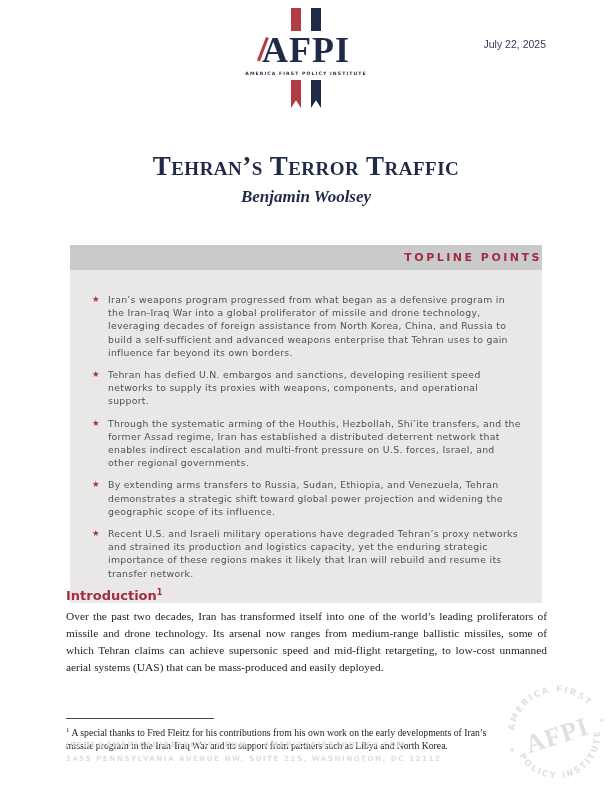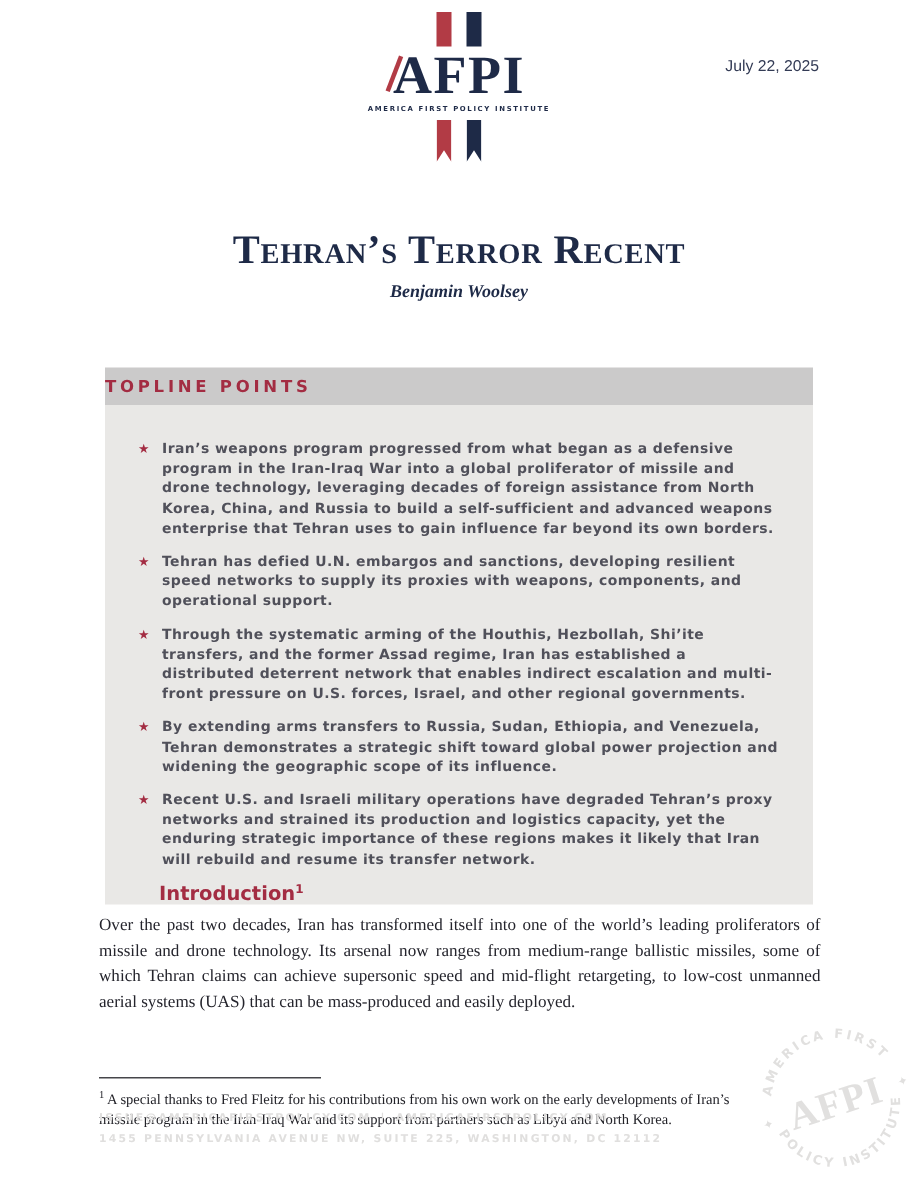--- a/index.html
+++ b/index.html
@@ -38,39 +38,39 @@
   .masthead { position: absolute; top: 147px; left: 0; right: 0; text-align: center; }
   .kicker { color: #1e2a47; font-size: 10px; }
   .kicker-label { font-family: "DejaVu Sans", sans-serif; font-weight: bold;
     font-size: 9.5px; letter-spacing: 1.6px; }
   .kicker-sep { margin: 0 5px; font-family: "Liberation Serif", serif; font-size: 11px; }
   .kicker-program { font-family: "Liberation Serif", serif; font-size: 11.5px; }
   .title { font-family: "Liberation Serif", serif; font-weight: bold;
     font-variant: small-caps; font-size: 27px; letter-spacing: 0.5px;
     color: #1e2a47; margin-top: 4px; }
   .author { font-family: "Liberation Serif", serif; font-weight: bold;
-    font-style: italic; font-size: 12px; color: #1e2a47; margin-top: 5px; }
+    font-style: italic; font-size: 17px; color: #1e2a47; margin-top: 5px; }
 
   
   .topline { position: absolute; top: 245px; left: 70px; width: 472px; }
   .topline-band { height: 25px; background: #cbcaca;
-    display: flex; align-items: center; justify-content: flex-start; }
+    display: flex; align-items: center; justify-content: flex-end; }
   .topline-heading { font-family: "DejaVu Sans", sans-serif; font-weight: bold;
     font-size: 11px; letter-spacing: 2.5px; color: #a32c42; }
   .topline-box { background: #e9e8e6; padding: 23px 16px 14px 22px; }
   .bullet { display: flex; margin-bottom: 9px; }
   .bullet-star { flex: none; width: 16px; color: #a32c42; font-size: 8.5px;
     line-height: 13.2px; }
   .bullet-text { font-family: "DejaVu Sans", sans-serif; font-size: 9.3px;
-    line-height: 13.2px; letter-spacing: 0.3px; color: #50505a; width: 414px; font-weight: bold; }
+    line-height: 13.2px; letter-spacing: 0.3px; color: #50505a; width: 414px; }
 
   
   .intro { position: absolute; top: 588px; left: 66px; width: 481px; }
   .intro-heading { font-family: "DejaVu Sans", sans-serif; font-weight: bold;
-    font-size: 13px; color: #a32c42; margin-left: 40px; }
+    font-size: 13px; color: #a32c42; }
   .intro-heading sup { font-size: 8px; }
   .intro-paragraph { font-family: "Liberation Serif", serif; font-size: 11.4px;
     line-height: 17px; color: #24242c; margin-top: 5px; text-align: justify; }
 
   
   .footnote { position: absolute; top: 718px; left: 66px; width: 434px;
     font-family: "Liberation Serif", serif; font-size: 9.7px; line-height: 13px;
     color: #222228; }
   .footnote-rule { width: 148px; border-top: 1px solid #46464a; margin-bottom: 5px; }
   .footnote sup { font-size: 7px; }
@@ -107,21 +107,21 @@
   <div class="tagline">AMERICA FIRST POLICY INSTITUTE</div>
   <div class="bars bars-bottom">
     <div class="bar bar-red"></div>
     <div class="bar bar-navy"></div>
   </div>
 </div>
 
 <div class="date">July 22, 2025</div>
 
 <div class="masthead">
-  <div class="title">Tehran’s Terror Recent</div>
+  <div class="title">Tehran’s Terror Traffic</div>
   <div class="author">Benjamin Woolsey</div>
 </div>
 
 <div class="topline">
   <div class="topline-band">
     <span class="topline-heading">TOPLINE POINTS</span>
   </div>
   <div class="topline-box">
     <div class="bullet">
       <span class="bullet-star">★</span>

